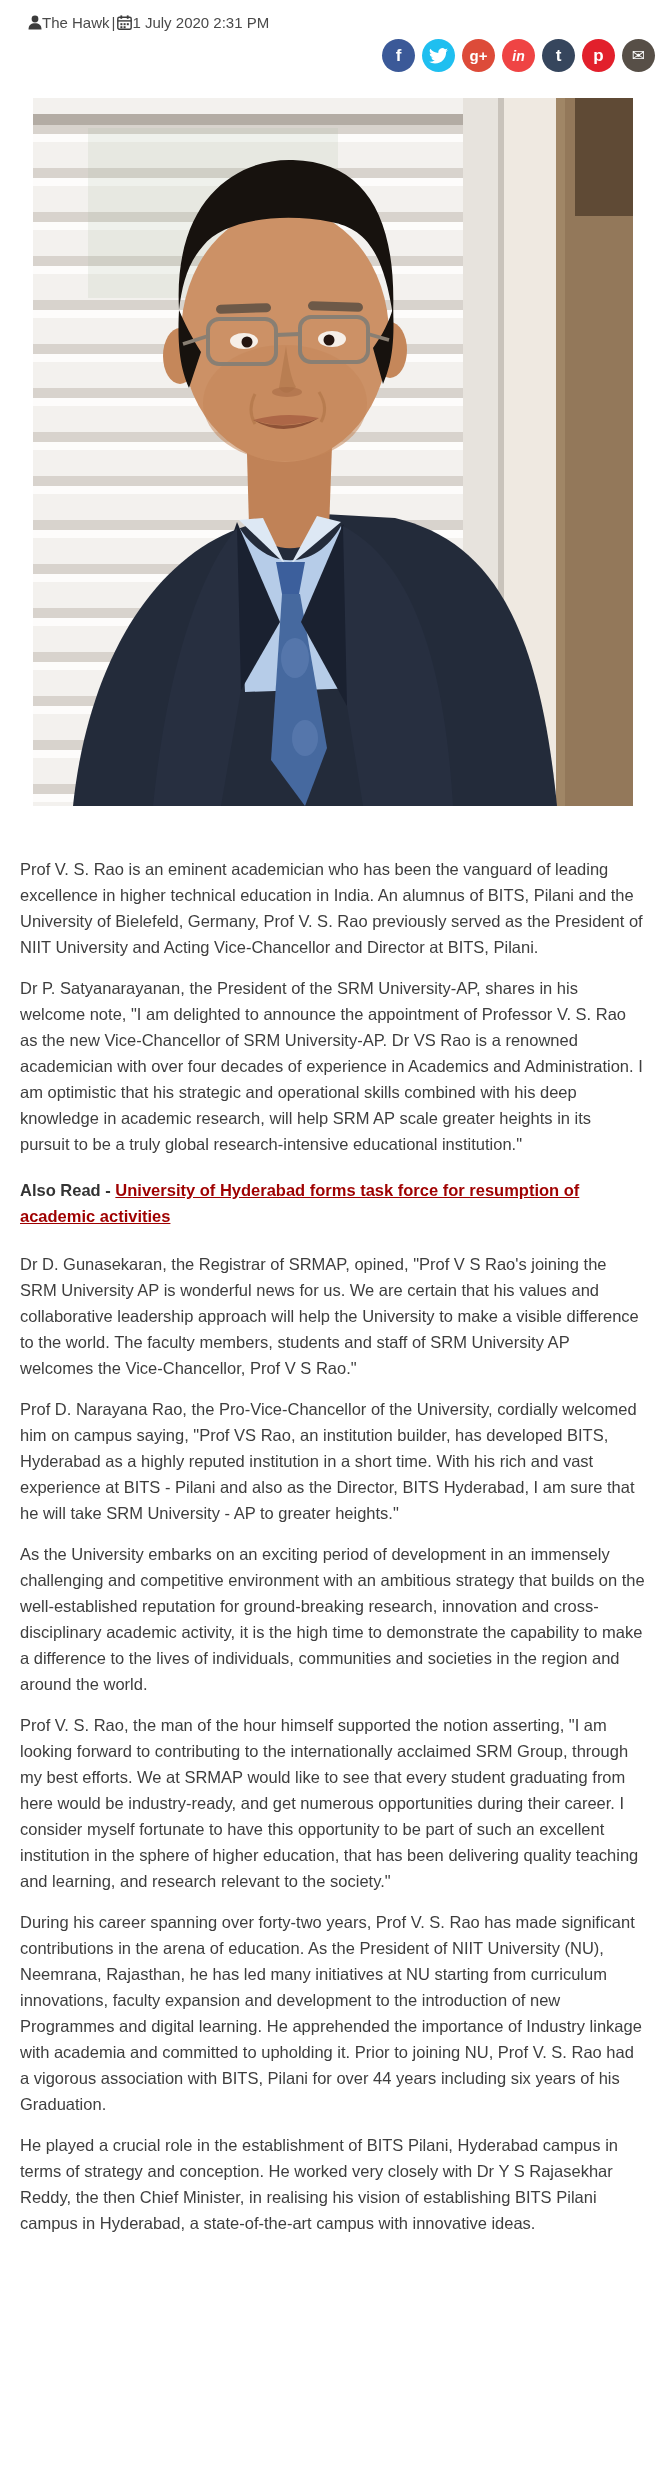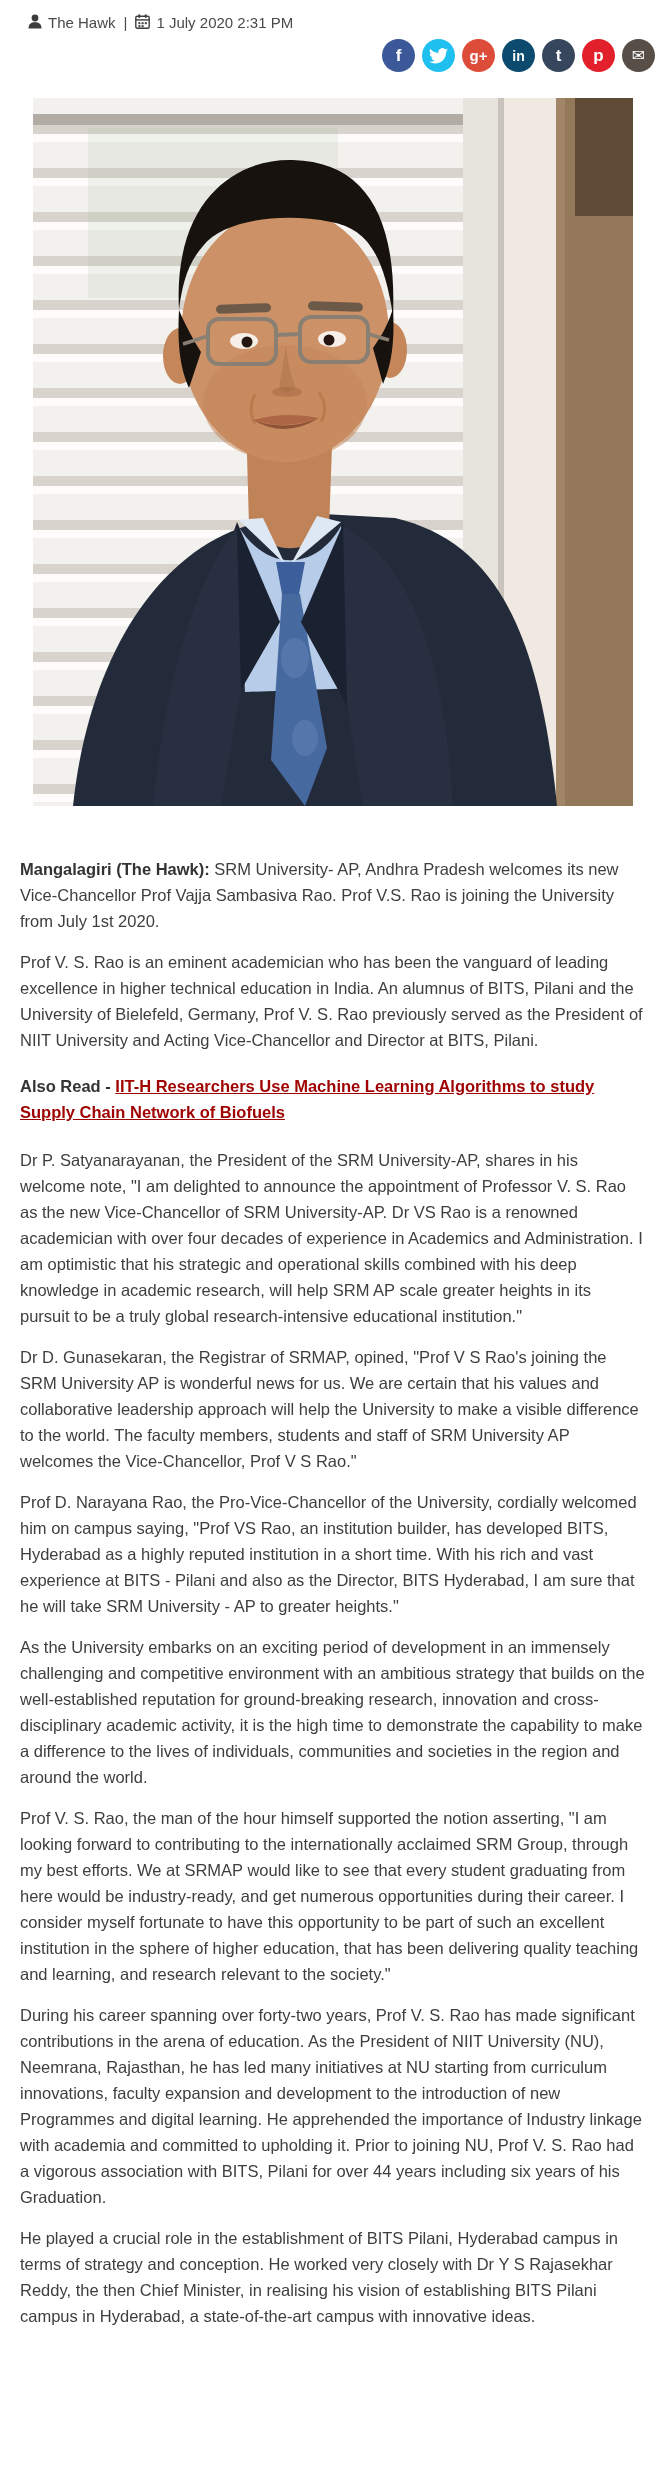--- a/index.html
+++ b/index.html
@@ -20,22 +20,21 @@
     letter-spacing:-0.5px;
     color:#2e2e2e;
   }
 
   
   .byline{
     margin:0 0 4px 28px;
     font-size:15px;
     color:#4a4a4a;
     display:flex;
-    align-items:flex-start;
-    gap:6px;
+    align-items:center;
   }
   .byline svg{display:block;}
   .byline .sep{color:#4a4a4a;padding:0 2px;}
 
   
   .share-row{
     display:flex;
     justify-content:flex-end;
     gap:7px;
     padding:4px 10px 0 0;
@@ -48,21 +47,21 @@
     font-weight:bold;
     font-size:17px;
     line-height:1;
     cursor:pointer;
     user-select:none;
   }
   .share-btn svg{display:block;}
   .s-facebook{background:#3b5998;}
   .s-twitter{background:#1fbff0;}
   .s-gplus{background:#dd4b39;font-size:15px;}
-  .s-linkedin{background:#0c4a6e;font-size:14px;}
+  .s-linkedin{background:#ef4444;font-size:14px;font-style:italic;}
   .s-tumblr{background:#36465d;}
   .s-pinterest{background:#e2202c;}
   .s-email{background:#574f47;font-size:16px;font-weight:normal;}
 
   
   figure.photo{
     width:600px;
     margin:0 auto 50px auto;
     padding:0;
     display:block;
@@ -207,32 +206,29 @@
       <path d="M222 296 Q214 312 222 326" stroke="#b07648" stroke-width="3" fill="none" opacity="0.7"></path>
       <path d="M286 294 Q296 310 288 324" stroke="#b07648" stroke-width="3" fill="none" opacity="0.7"></path>
 
       <path d="M220 322 Q252 313 286 320 Q252 333 220 322 Z" fill="#ad6747"></path>
       <path d="M220 322 Q252 341 286 320 Q252 334 220 322 Z" fill="#8e5236"></path>
     </svg>
   </figure>
 
   <div class="article-body">
 
-    <p>
-      <b class="lead">Mangalagiri (The Hawk):</b><span> SRM University- AP, Andhra Pradesh welcomes its new Vice-Chancellor Prof Vajja Sambasiva Rao. Prof V.S. Rao is joining the University from July 1st 2020.</span>
+
+    <p>Prof V. S. Rao is an eminent academician who has been the vanguard of leading excellence in higher technical education in India. An alumnus of BITS, Pilani and the University of Bielefeld, Germany, Prof V. S. Rao previously served as the President of NIIT University and Acting Vice-Chancellor and Director at BITS, Pilani.</p>
+
+
+    <p>Dr P. Satyanarayanan, the President of the SRM University-AP, shares in his welcome note, "I am delighted to announce the appointment of Professor V. S. Rao as the new Vice-Chancellor of SRM University-AP. Dr VS Rao is a renowned academician with over four decades of experience in Academics and Administration. I am optimistic that his strategic and operational skills combined with his deep knowledge in academic research, will help SRM AP scale greater heights in its pursuit to be a truly global research-intensive educational institution."</p>
+
+    <p class="also-read">
+      <span class="ar-label">Also Read - </span><a class="ar-link">University of Hyderabad forms task force for resumption of academic activities</a>
     </p>
-
-    <p>Prof V. S. Rao is an eminent academician who has been the vanguard of leading excellence in higher technical education in India. An alumnus of BITS, Pilani and the University of Bielefeld, Germany, Prof V. S. Rao previously served as the President of NIIT University and Acting Vice-Chancellor and Director at BITS, Pilani.</p>
-
-    <p class="also-read">
-      <span class="ar-label">Also Read - </span><a class="ar-link">IIT-H Researchers Use Machine Learning Algorithms to study Supply Chain Network of Biofuels</a>
-    </p>
-
-    <p>Dr P. Satyanarayanan, the President of the SRM University-AP, shares in his welcome note, "I am delighted to announce the appointment of Professor V. S. Rao as the new Vice-Chancellor of SRM University-AP. Dr VS Rao is a renowned academician with over four decades of experience in Academics and Administration. I am optimistic that his strategic and operational skills combined with his deep knowledge in academic research, will help SRM AP scale greater heights in its pursuit to be a truly global research-intensive educational institution."</p>
-
 
     <p>Dr D. Gunasekaran, the Registrar of SRMAP, opined, "Prof V S Rao's joining the SRM University AP is wonderful news for us. We are certain that his values and collaborative leadership approach will help the University to make a visible difference to the world. The faculty members, students and staff of SRM University AP welcomes the Vice-Chancellor, Prof V S Rao."</p>
     <p>Prof D. Narayana Rao, the Pro-Vice-Chancellor of the University, cordially welcomed him on campus saying, "Prof VS Rao, an institution builder, has developed BITS, Hyderabad as a highly reputed institution in a short time. With his rich and vast experience at BITS - Pilani and also as the Director, BITS Hyderabad, I am sure that he will take SRM University - AP to greater heights."</p>
     <p>As the University embarks on an exciting period of development in an immensely challenging and competitive environment with an ambitious strategy that builds on the well-established reputation for ground-breaking research, innovation and cross-disciplinary academic activity, it is the high time to demonstrate the capability to make a difference to the lives of individuals, communities and societies in the region and around the world.</p>
     <p>Prof V. S. Rao, the man of the hour himself supported the notion asserting, "I am looking forward to contributing to the internationally acclaimed SRM Group, through my best efforts. We at SRMAP would like to see that every student graduating from here would be industry-ready, and get numerous opportunities during their career. I consider myself fortunate to have this opportunity to be part of such an excellent institution in the sphere of higher education, that has been delivering quality teaching and learning, and research relevant to the society."</p>
     <p>During his career spanning over forty-two years, Prof V. S. Rao has made significant contributions in the arena of education. As the President of NIIT University (NU), Neemrana, Rajasthan, he has led many initiatives at NU starting from curriculum innovations, faculty expansion and development to the introduction of new Programmes and digital learning. He apprehended the importance of Industry linkage with academia and committed to upholding it. Prior to joining NU, Prof V. S. Rao had a vigorous association with BITS, Pilani for over 44 years including six years of his Graduation.</p>
     <p>He played a crucial role in the establishment of BITS Pilani, Hyderabad campus in terms of strategy and conception. He worked very closely with Dr Y S Rajasekhar Reddy, the then Chief Minister, in realising his vision of establishing BITS Pilani campus in Hyderabad, a state-of-the-art campus with innovative ideas.</p>
 
   </div>
 </div>

